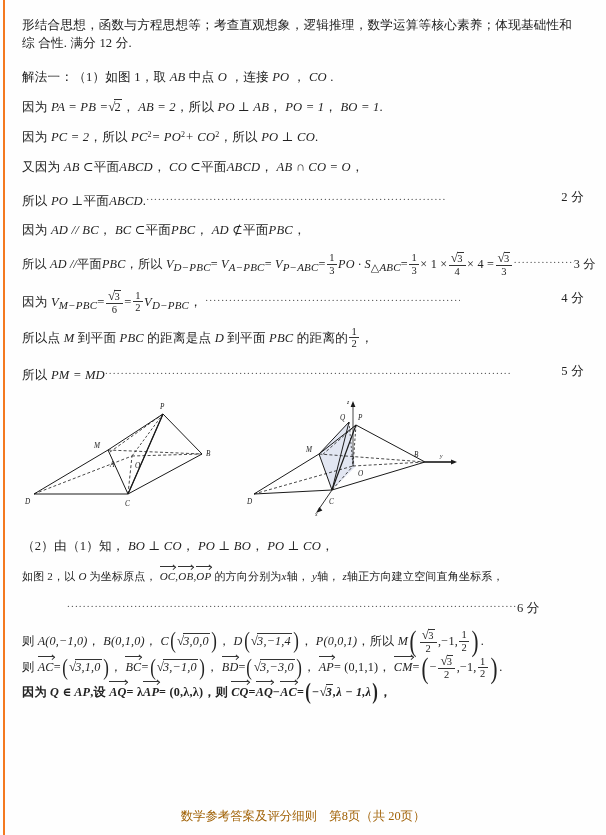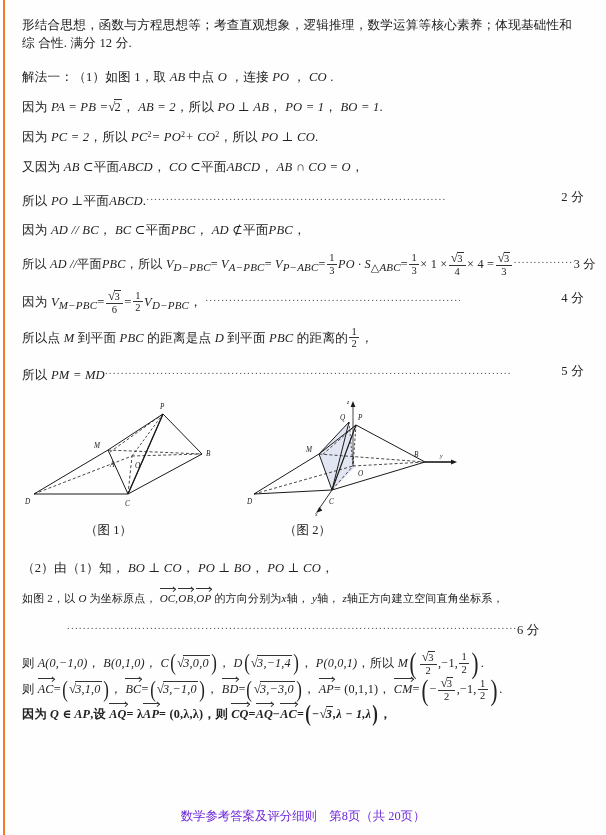--- a/index.html
+++ b/index.html
@@ -132,21 +132,21 @@
   }
   .cap1 { position: absolute; left: 63px; top: 0; }
   .cap2 { position: absolute; left: 262px; top: 0; }
   .footer {
     position: absolute;
     left: 0;
     bottom: 10px;
     width: 606px;
     text-align: center;
     font-size: 12.4px;
-    color: #6d28d9;
+    color: #a16207;
     font-family: "Liberation Serif", "DejaVu Serif", serif;
   }
   svg text {
     font-family: "Liberation Serif", "DejaVu Serif", serif;
     font-style: italic;
     font-size: 7.2px;
     fill: #1a1a1a;
   }
   svg text.axis {
     font-size: 5.6px;
@@ -316,24 +316,20 @@
         <text x="336" y="82">O</text>
         <text x="392" y="63">B</text>
         <text x="225" y="110">D</text>
         <text x="307" y="110">C</text>
         <text class="axis" x="325" y="10">z</text>
         <text class="axis" x="418" y="64">y</text>
         <text class="axis" x="293" y="122">x</text>
       </svg>
     </div>
 
-    <div class="fig-captions">
-      <span class="cap1">（图 1）</span>
-      <span class="cap2">（图 2）</span>
-    </div>
 
     <div class="line gap-sm">
       <span>（2）由（1）知，</span>
       <span class="ital">BO ⊥ CO</span><span>，</span>
       <span class="ital">PO ⊥ BO</span><span>，</span>
       <span class="ital">PO ⊥ CO</span><span>，</span>
     </div>
 
     <div class="line gap-md" style="font-size:11px;">
       <span>如图 2，以</span>

